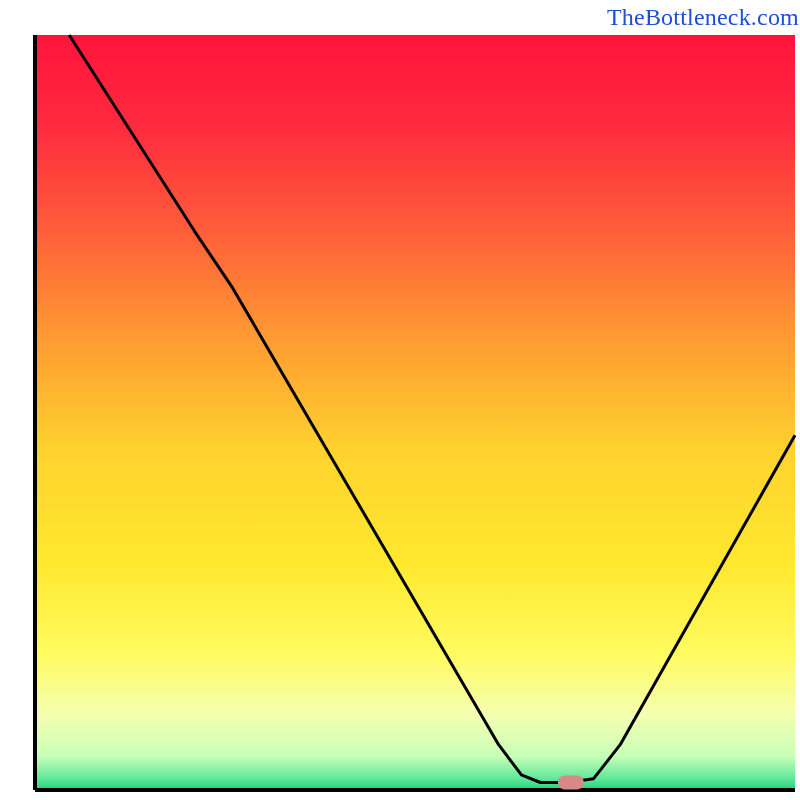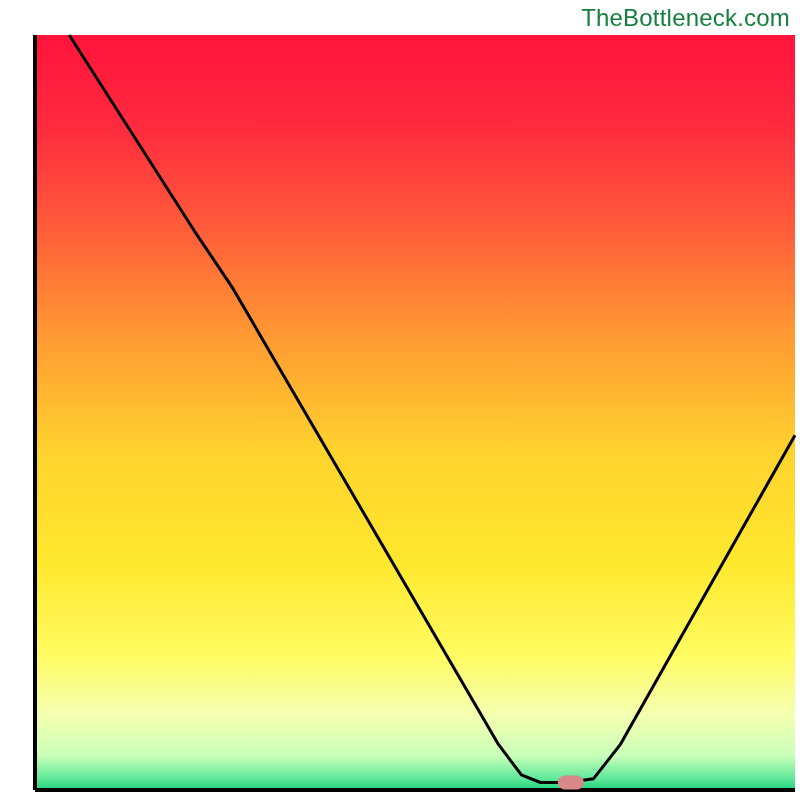--- a/index.html
+++ b/index.html
@@ -1,24 +1,24 @@
 <!DOCTYPE html>
 <html><head>
 <meta charset="utf-8">
 <style>
   * { margin: 0; padding: 0; box-sizing: border-box; }
   html, body { width: 800px; height: 800px; overflow: hidden; background: #fff; }
   .frame { position: relative; width: 800px; height: 800px; }
   .watermark {
     position: absolute;
     top: 4px;
-    right: 10px;
-    font-family: Liberation Sans, sans-serif;
+    right: 1px;
+    font-family: Liberation Serif, serif;
     font-size: 24px;
-    color: #15803d;
+    color: #1d4ed8;
     letter-spacing: 0.2px;
     z-index: 10;
   }
   svg.chart { position: absolute; inset: 0; }
 </style>
 </head>
 <body>
 
 <div class="frame">
   <div class="watermark">TheBottleneck.com</div>

